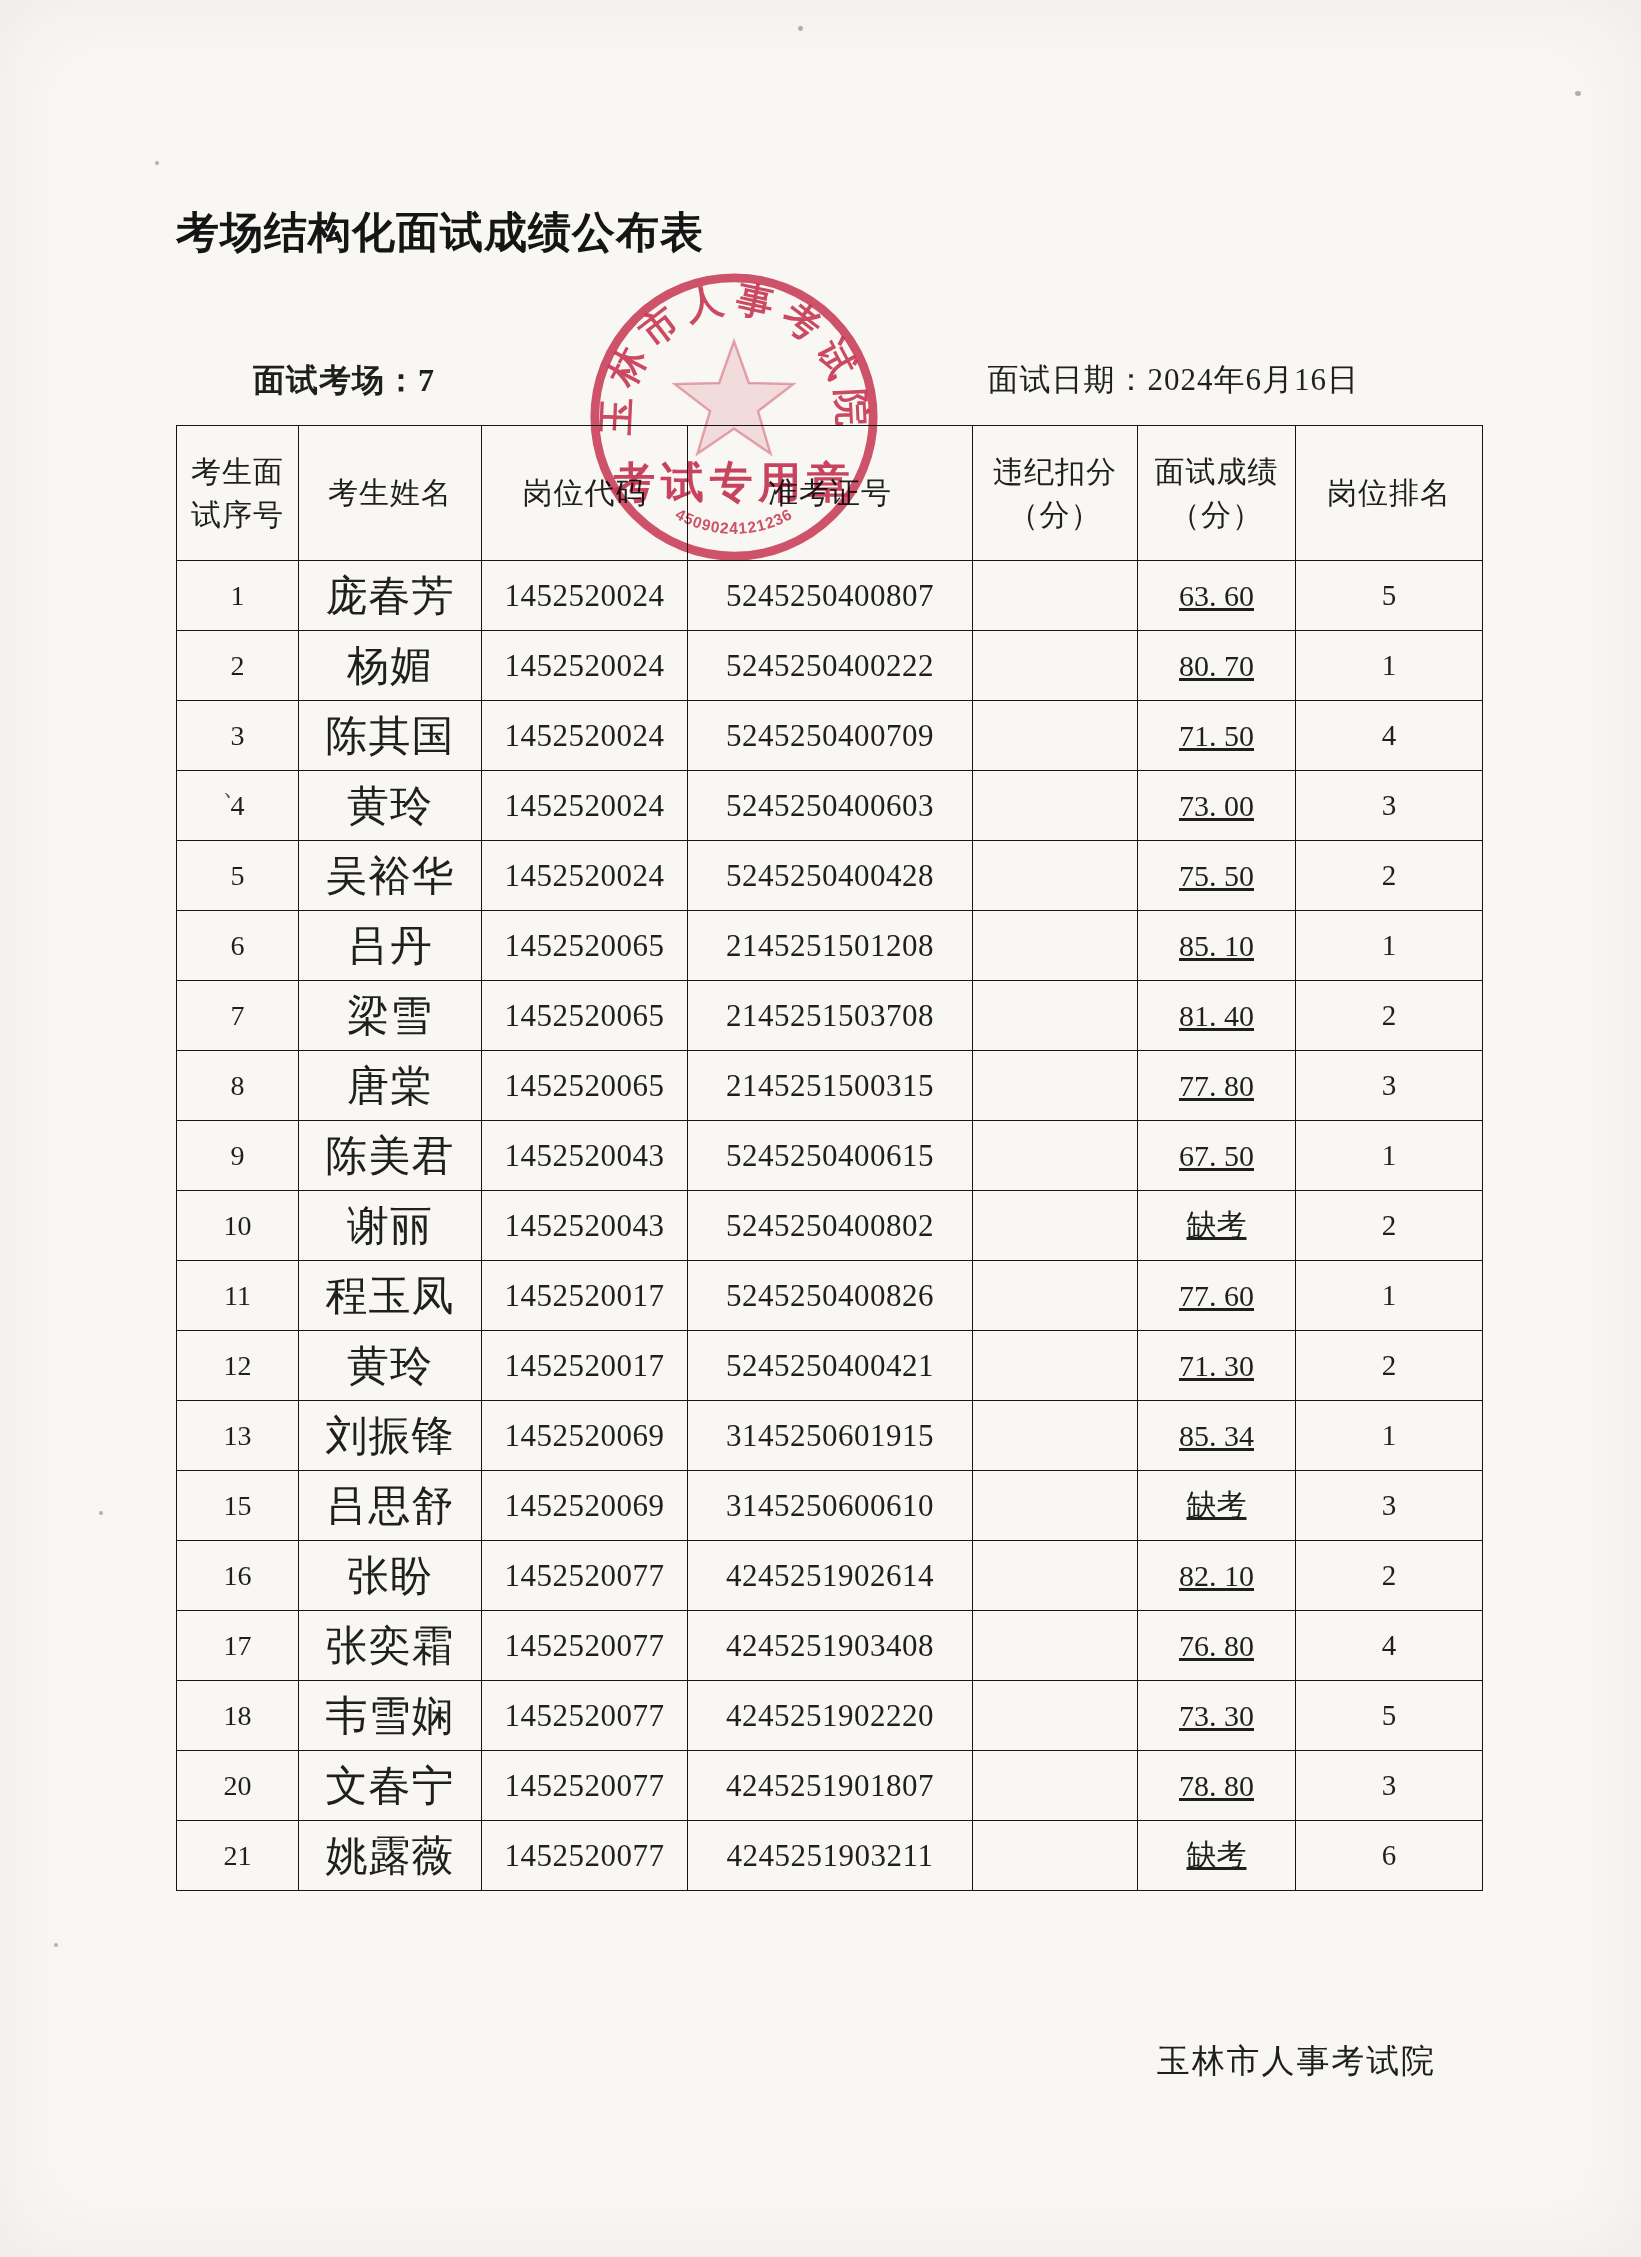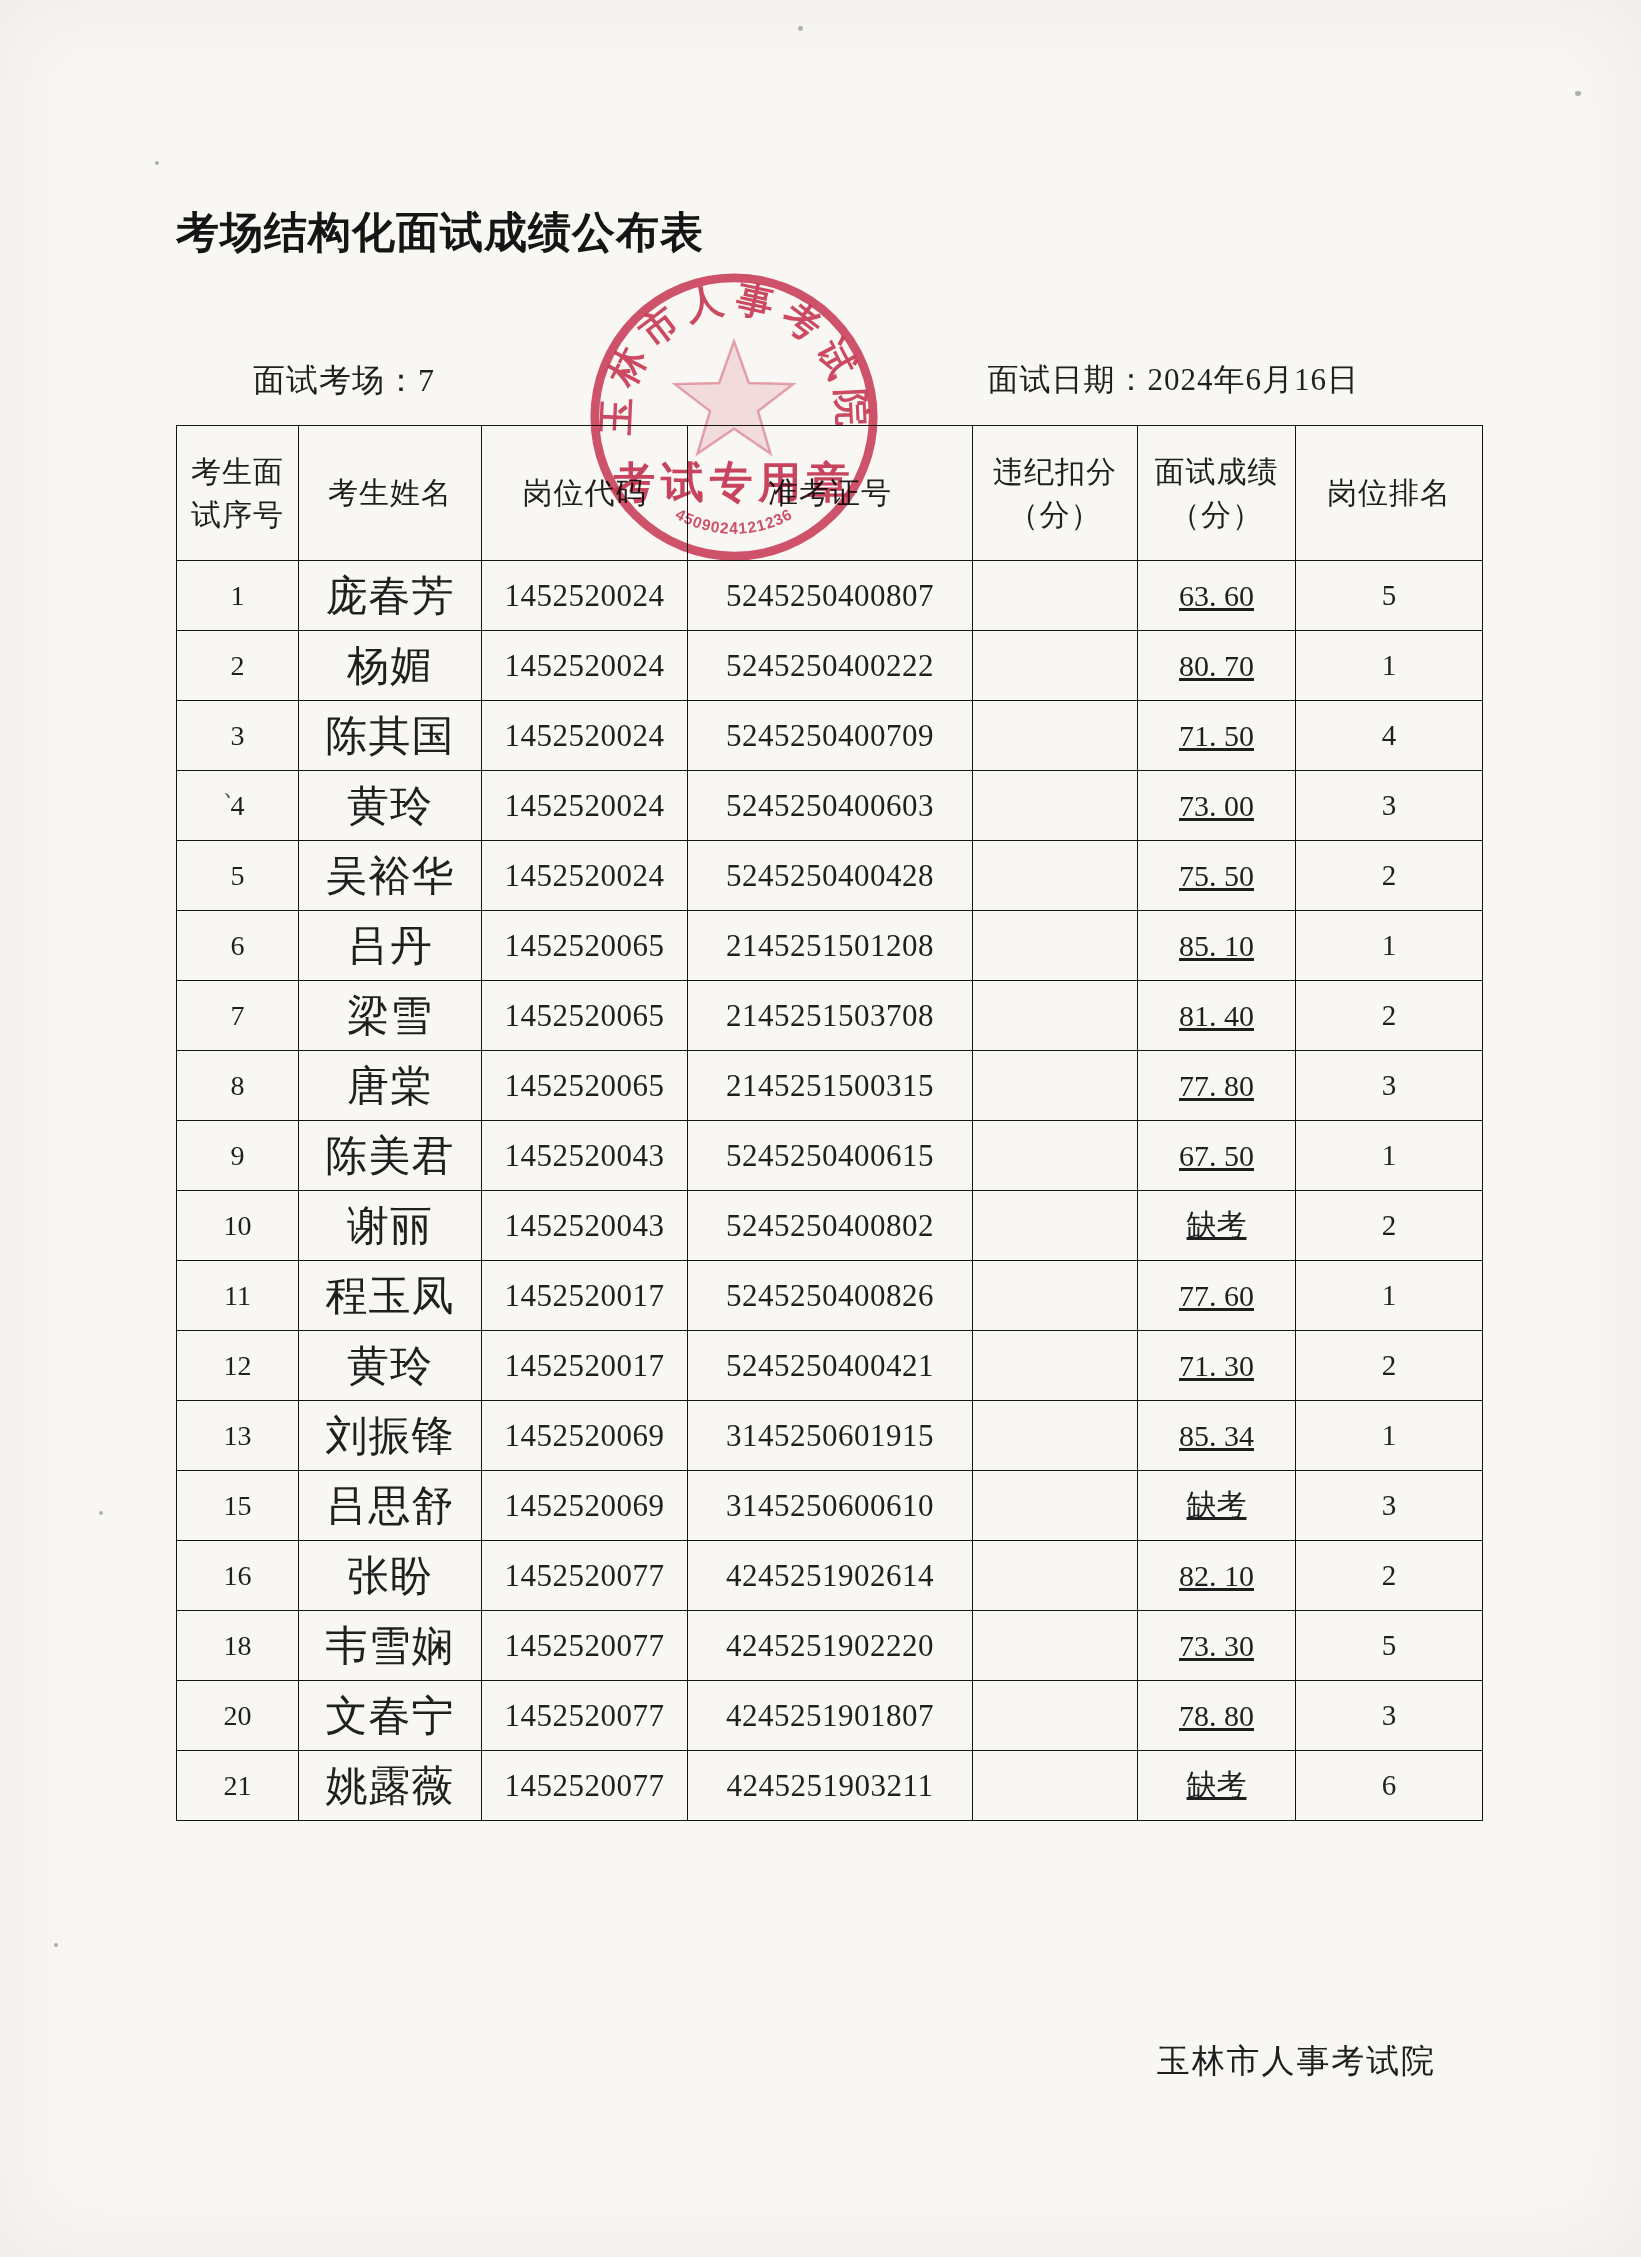--- a/index.html
+++ b/index.html
@@ -18,21 +18,21 @@
     left: 176px; top: 204px; width: 1246px;
     font-size: 43px;
     font-weight: 700;
     letter-spacing: 1px;
     color: #151515;
   }
   .meta-room {
     position: absolute;
     left: 253px; top: 359px;
     font-size: 32px;
-    font-weight: 400;
+    font-weight: 700;
     letter-spacing: 1px;
   }
   .meta-date {
     position: absolute;
     left: 176px; top: 359px; width: 1183px;
     text-align: right;
     font-size: 31px;
     font-weight: 400;
     letter-spacing: 1px;
   }
@@ -258,20 +258,29 @@
         <tr>
       <td data-field="no">16</td>
       <td data-field="name">张盼</td>
       <td data-field="job_code">1452520077</td>
       <td data-field="ticket">4245251902614</td>
       <td data-field="penalty"></td>
       <td data-field="score">82. 10</td>
       <td data-field="rank">2</td>
     </tr>
         <tr>
+      <td data-field="no">17</td>
+      <td data-field="name">张奕霜</td>
+      <td data-field="job_code">1452520077</td>
+      <td data-field="ticket">4245251903408</td>
+      <td data-field="penalty"></td>
+      <td data-field="score">76. 80</td>
+      <td data-field="rank">4</td>
+    </tr>
+        <tr>
       <td data-field="no">18</td>
       <td data-field="name">韦雪娴</td>
       <td data-field="job_code">1452520077</td>
       <td data-field="ticket">4245251902220</td>
       <td data-field="penalty"></td>
       <td data-field="score">73. 30</td>
       <td data-field="rank">5</td>
     </tr>
         <tr>
       <td data-field="no">20</td>

